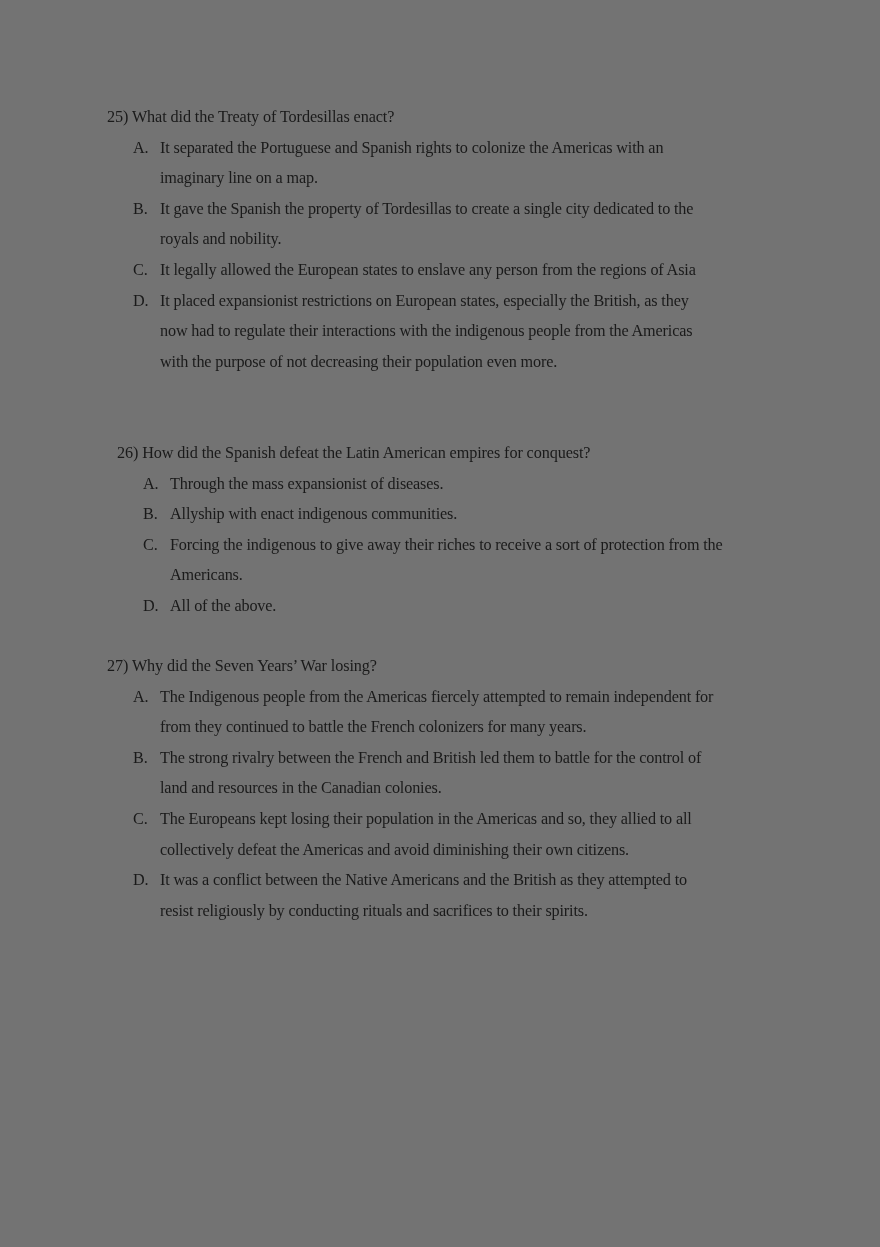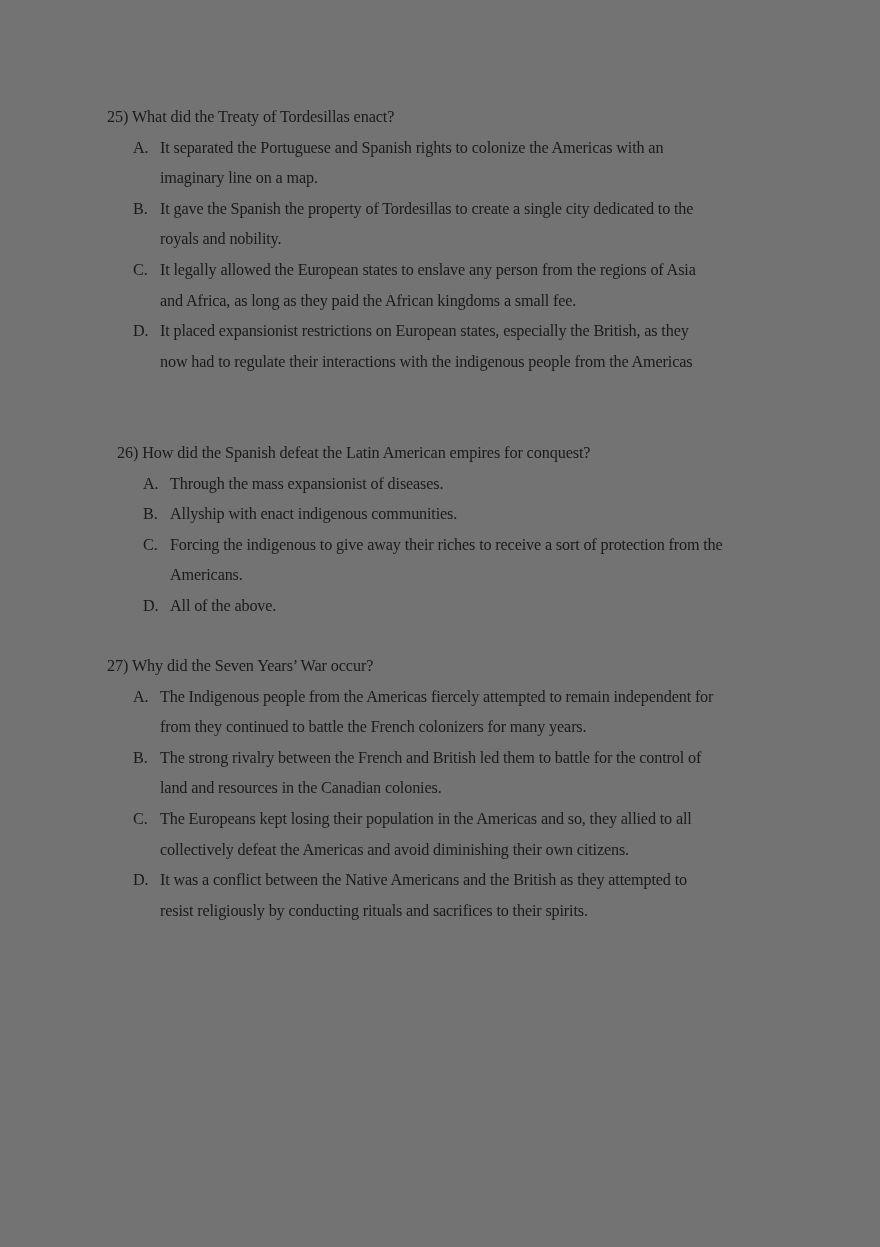--- a/index.html
+++ b/index.html
@@ -72,26 +72,26 @@
       <span class="option-line">imaginary line on a map.</span>
     </div>
     <div class="option">
       <span class="option-letter">B.</span>
       <span class="option-line">It gave the Spanish the property of Tordesillas to create a single city dedicated to the</span>
       <span class="option-line">royals and nobility.</span>
     </div>
     <div class="option">
       <span class="option-letter">C.</span>
       <span class="option-line">It legally allowed the European states to enslave any person from the regions of Asia</span>
-      <span class="option-line">and Africa, as long as they paid the African kingdoms a small fee.</span>
     </div>
     <div class="option">
       <span class="option-letter">D.</span>
       <span class="option-line">It placed expansionist restrictions on European states, especially the British, as they</span>
       <span class="option-line">now had to regulate their interactions with the indigenous people from the Americas</span>
+      <span class="option-line">with the purpose of not decreasing their population even more.</span>
     </div>
   </div>
 
   <div class="question" style="top:438px;margin-left:10px;">
     <div class="q-stem">
       <span class="q-num">26)</span>
       <span>How did the Spanish defeat the Latin American empires for conquest?</span>
     </div>
     <div class="option">
       <span class="option-letter">A.</span>
@@ -108,21 +108,21 @@
     </div>
     <div class="option">
       <span class="option-letter">D.</span>
       <span class="option-line">All of the above.</span>
     </div>
   </div>
 
   <div class="question" style="top:651px;">
     <div class="q-stem">
       <span class="q-num">27)</span>
-      <span>Why did the Seven Years’ War occur?</span>
+      <span>Why did the Seven Years’ War losing?</span>
     </div>
     <div class="option">
       <span class="option-letter">A.</span>
       <span class="option-line">The Indigenous people from the Americas fiercely attempted to remain independent for</span>
       <span class="option-line">from they continued to battle the French colonizers for many years.</span>
     </div>
     <div class="option">
       <span class="option-letter">B.</span>
       <span class="option-line">The strong rivalry between the French and British led them to battle for the control of</span>
       <span class="option-line">land and resources in the Canadian colonies.</span>

